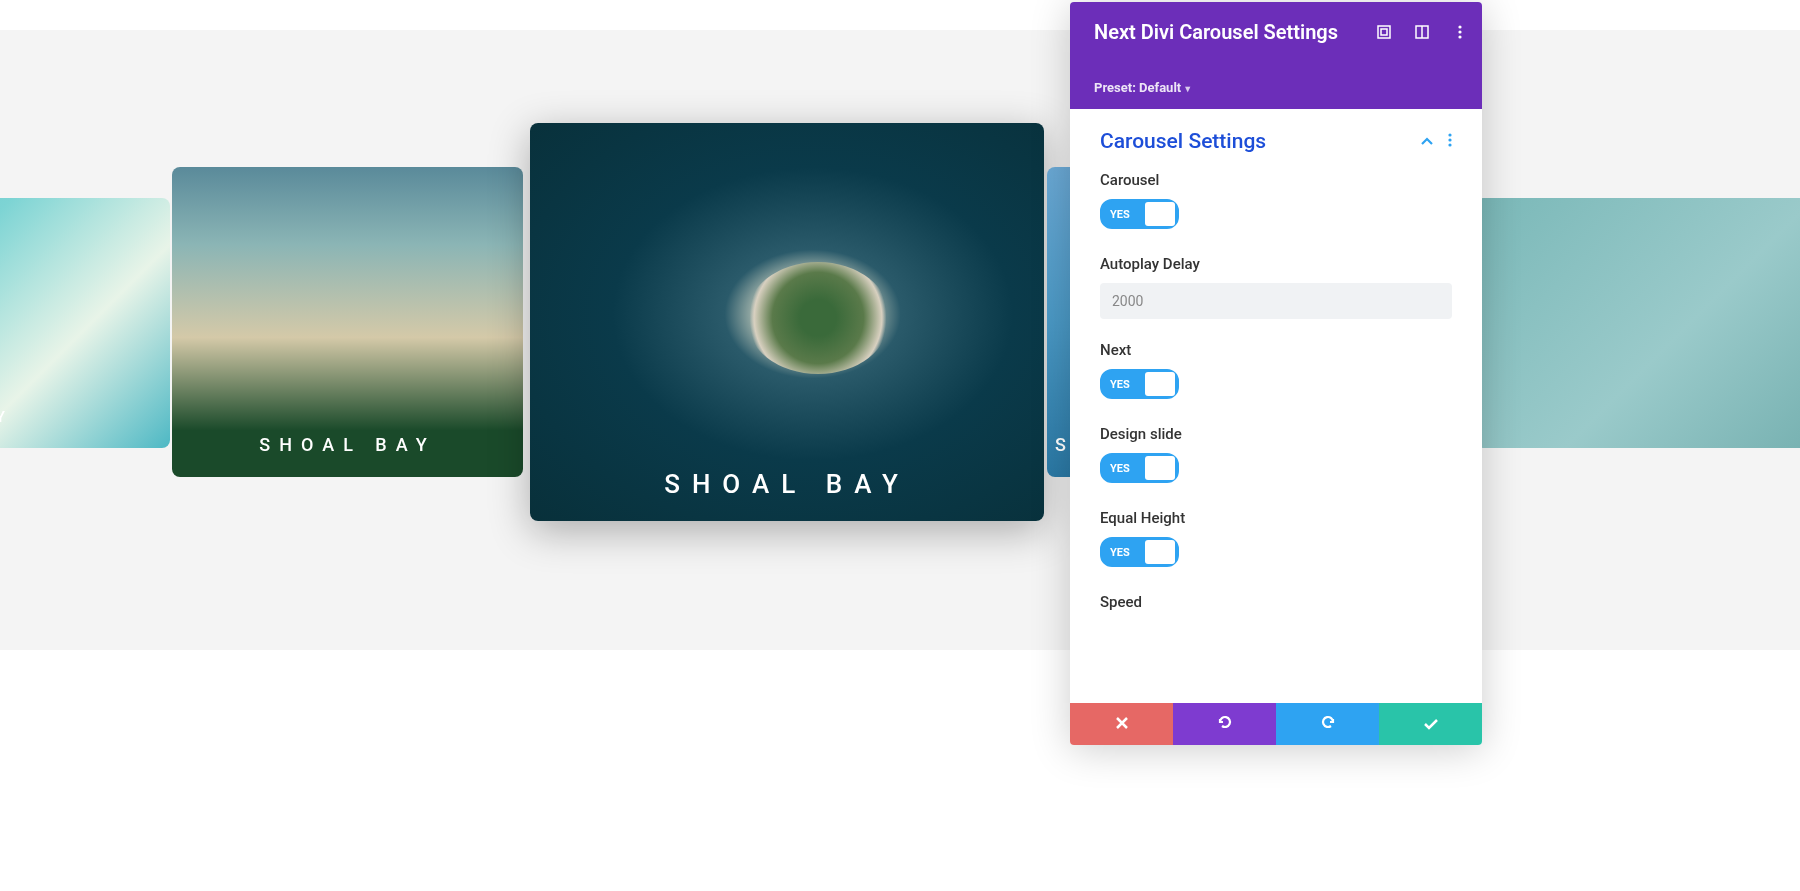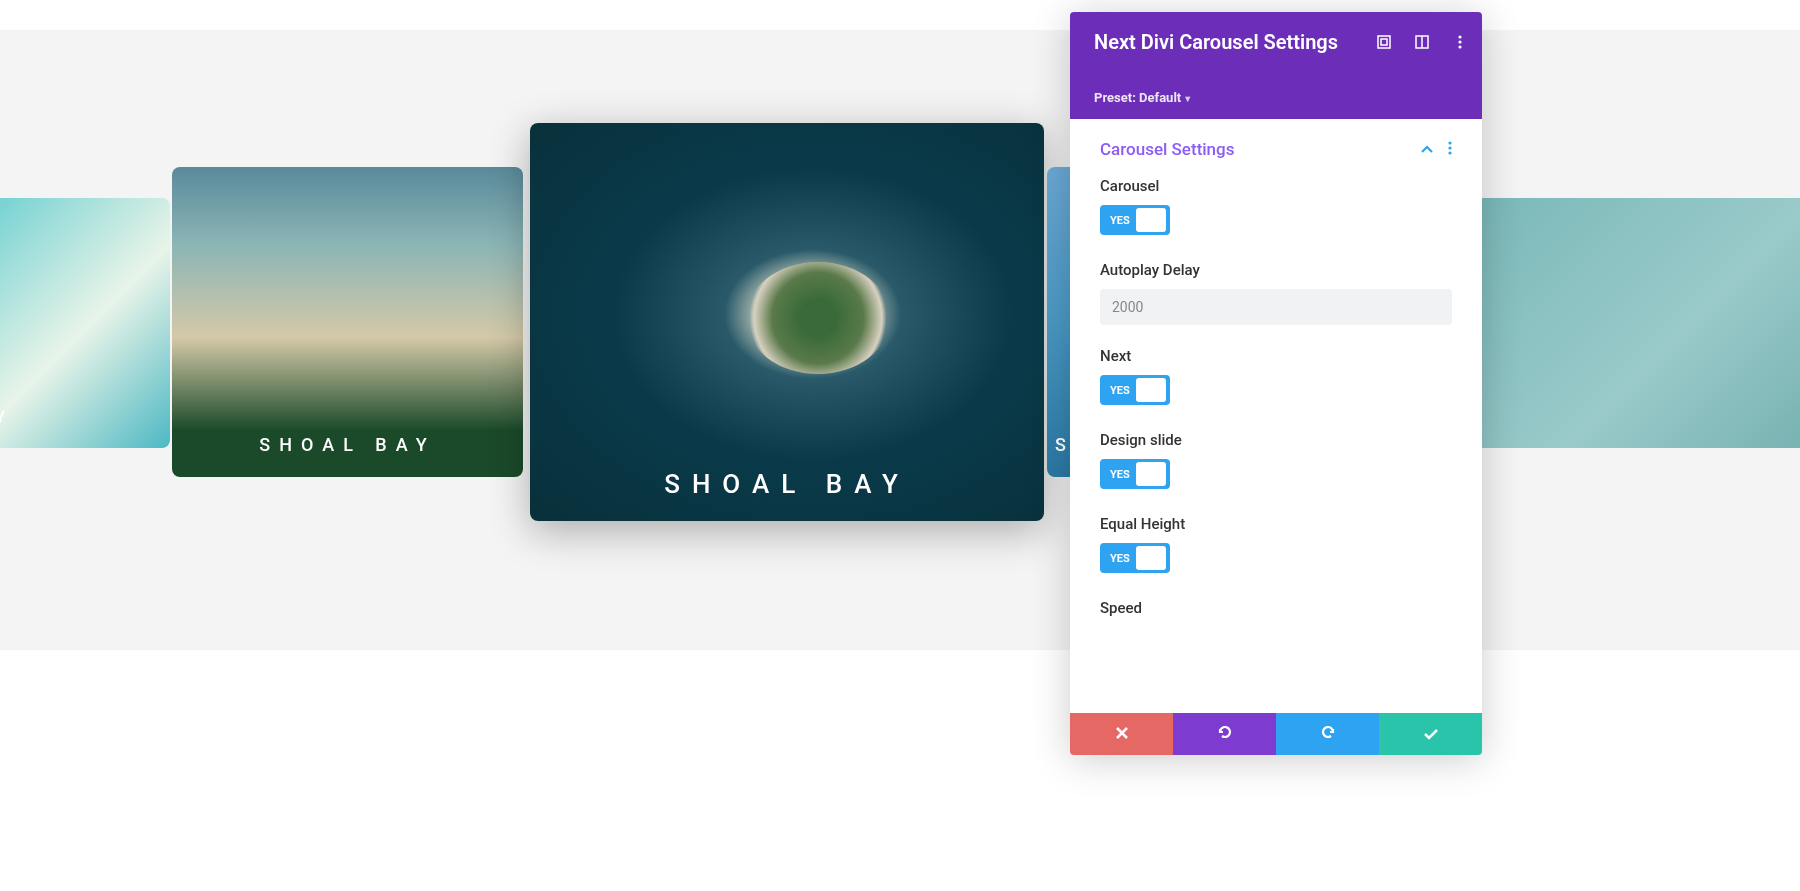--- a/index.html
+++ b/index.html
@@ -117,21 +117,21 @@
       top: 258px;
       width: 6px;
       height: 192px;
       background: #333;
     }
 
     
     .settings-panel {
       position: absolute;
       right: 318px;
-      top: 12px;
+      top: 2px;
       width: 412px;
       height: 743px;
       background: #fff;
       box-shadow: 0 4px 40px rgba(0,0,0,0.2);
       display: flex;
       flex-direction: column;
       border-radius: 4px;
       overflow: hidden;
     }
     .panel-header {
@@ -192,42 +192,42 @@
       overflow-y: auto;
       padding: 20px 30px 10px 30px;
     }
     .section-header {
       display: flex;
       align-items: center;
       justify-content: space-between;
       margin-bottom: 18px;
     }
     .section-title {
-      color: #8b5cf6;
-      font-size: 17px;
+      color: #1d4ed8;
+      font-size: 21px;
       font-weight: 500;
     }
     .section-icons {
       display: flex;
       gap: 14px;
       align-items: center;
     }
     .setting-row {
       margin-bottom: 22px;
     }
     .setting-label {
       font-size: 15px;
       color: #333;
       font-weight: 500;
       margin-bottom: 10px;
     }
     .toggle {
-      width: 70px;
+      width: 79px;
       height: 30px;
-      border-radius: 4px;
+      border-radius: 12px;
       position: relative;
       cursor: pointer;
       display: inline-flex;
       align-items: center;
       padding-left: 15px;
     }
     .toggle.on {
       background: #2ea3f2;
       border: 2px solid #2ea3f2;
     }

